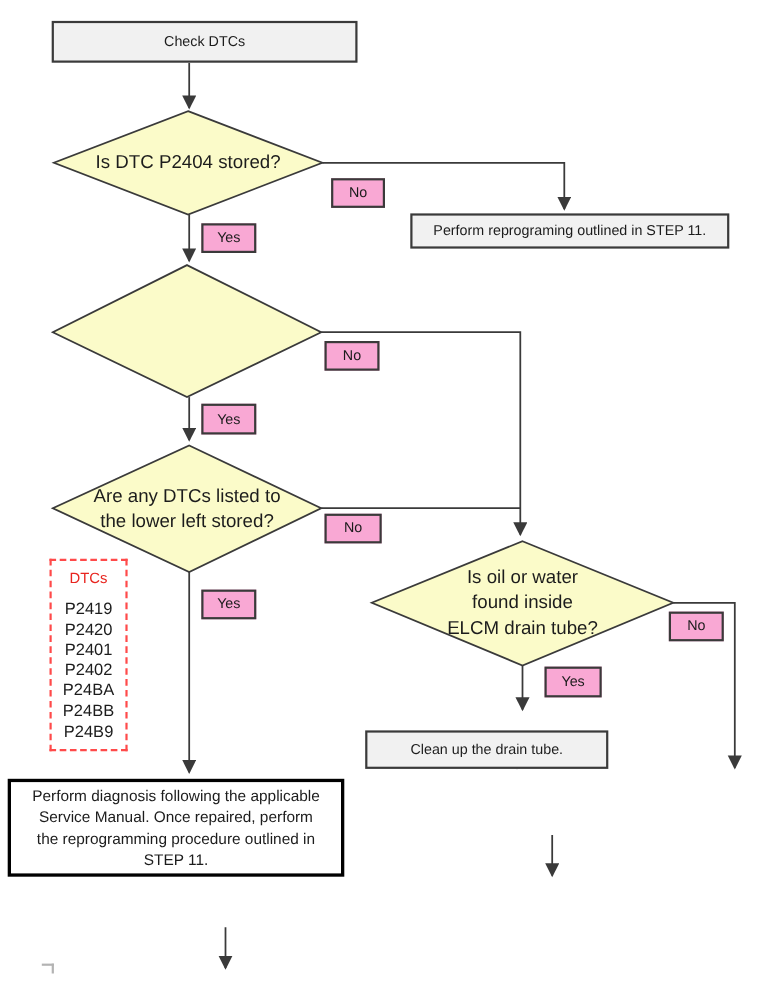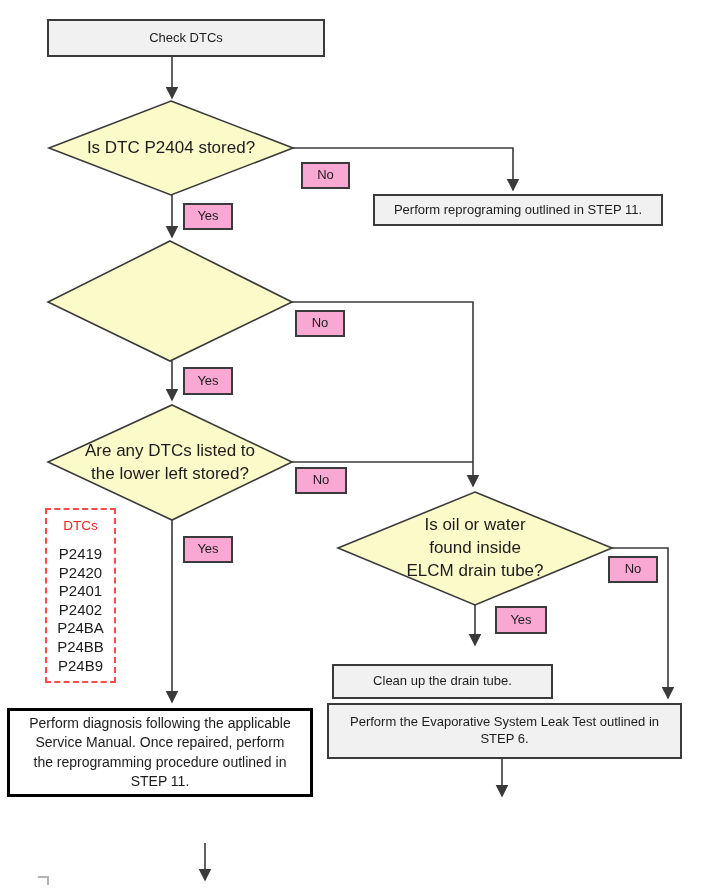--- a/index.html
+++ b/index.html
@@ -124,22 +124,20 @@
     <polygon class="diamond-shape" points="172,405 292,462 172,520 48,462"></polygon>
     <polygon class="diamond-shape" points="475,492 612,548 475,605 338,548"></polygon>
   </svg>
 
   <div class="node process" style="left:47px; top:19px; width:278px; height:38px;">Check DTCs</div>
 
   <div class="node process" style="left:373px; top:194px; width:290px; height:32px;">Perform reprograming outlined in STEP 11.</div>
 
   <div class="node process" style="left:332px; top:650px; width:221px; height:35px;margin-top:14px;">Clean up the drain tube.</div>
 
-  <div class="node process pre" style="left:327px; top:703px; width:355px; height:56px;">Perform the Evaporative System Leak Test outlined in
-STEP 6.</div>
 
 
   <div class="node thick-box" style="left:7px; top:708px; width:306px; height:89px;">Perform diagnosis following the applicable
 Service Manual. Once repaired, perform
 the reprogramming procedure outlined in
 STEP 11.</div>
 
   <div class="diamond-text" style="left:49px; top:101px; width:244px; height:94px;">Is DTC P2404 stored?</div>
 
 

